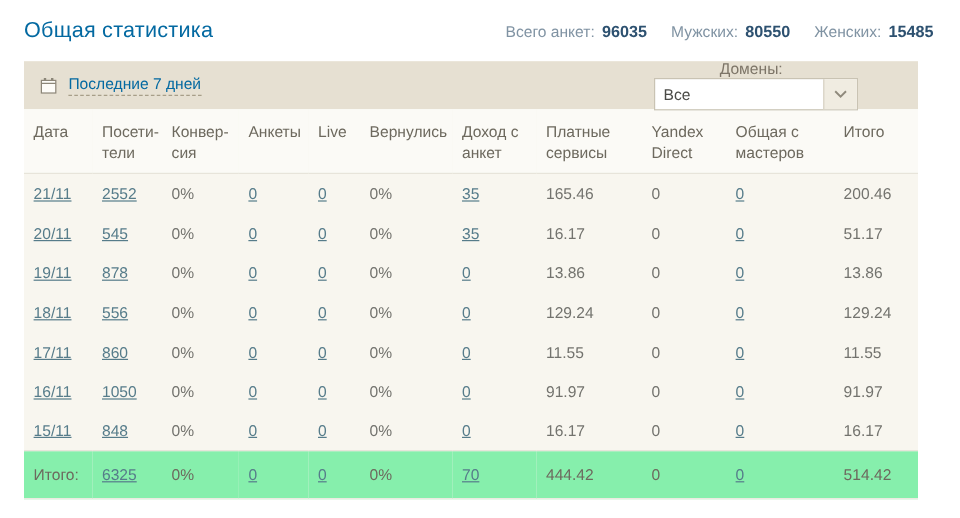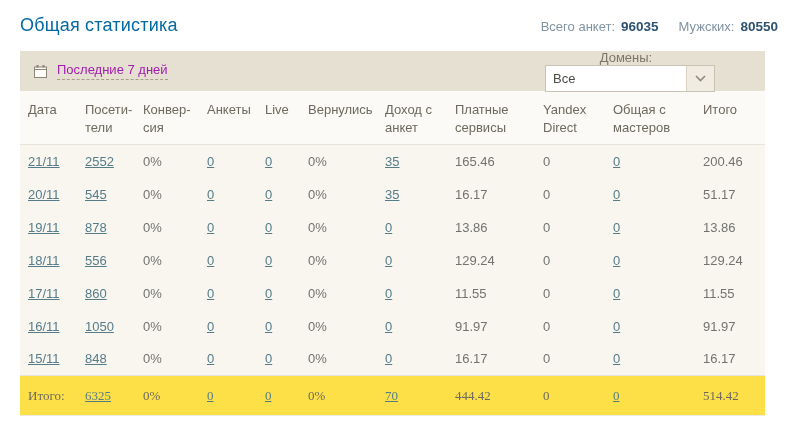--- a/index.html
+++ b/index.html
@@ -11,49 +11,50 @@
   .page-title { font-size:18px; font-weight:400; color:#0369a1; letter-spacing:.2px; }
   .summary { display:flex; gap:20px; font-size:13px; color:#8093a3; white-space:nowrap; }
   .summary b { color:#2d5170; font-weight:700; margin-left:6px; font-size:13.5px; }
 
   .panel { margin:15px 35px 0 20px; width:745px; }
 
   .filterbar { background:#e6e0d2; height:40px; display:flex; align-items:center;
                justify-content:space-between; padding-left:13px; }
   .period-group { display:flex; align-items:center; gap:9px; }
   .cal-icon { display:inline-flex; cursor:pointer; }
-  .period-link { font-size:13px; color:#a21caf; text-decoration:none; cursor:pointer;
+  .period-link { font-size:13px; color:#0369a1; text-decoration:none; cursor:pointer;
                  border-bottom:1px dashed #a79e89; padding-bottom:2px; }
   .domains-group { display:flex; align-items:center; margin-right:50px;flex-direction:column; }
   .domains-label { font-size:13px; color:#7d7568; margin-right:8px; }
   .select { width:170px; height:27px; background:#ffffff; border:1px solid #c9c3b3;
             display:flex; align-items:center; justify-content:space-between;
             cursor:pointer; }
   .select-value { font-size:13px; color:#4a4a46; padding-left:7px; }
   .select-btn { width:28px; height:100%; background:#f0ece1; border-left:1px solid #d6d1c2;
                 display:flex; align-items:center; justify-content:center; }
 
   table { width:100%; border-collapse:collapse; table-layout:fixed;
           background:#f8f6ef; font-size:13px; border-bottom:1px solid #eceae1; }
   thead th { background:#fbfaf6; color:#6d695e; font-weight:400; text-align:left;
              vertical-align:top; padding:10px 6px 8px 8px; height:46px;
              border-bottom:1px solid #e7e4da; line-height:1.35; }
   tbody td { height:33px; padding:0 4px 0 8px; color:#73736e; vertical-align:middle; }
   tfoot td { height:40px; padding:0 4px 0 8px; color:#6d695e; vertical-align:middle;
-             background:#fde047; border-top:1px solid #e7e4da;font-family:Liberation Serif, serif; }
+             background:#86efac; border-top:1px solid #e7e4da; }
   .lnk { color:#567c8a; text-decoration:underline; cursor:pointer; }
 </style>
 </head>
 <body>
 
 <div class="topbar">
   <div class="page-title">Общая статистика</div>
   <div class="summary">
       <span><span>Всего анкет:</span><b>96035</b></span>
       <span><span>Мужских:</span><b>80550</b></span>
+      <span><span>Женских:</span><b>15485</b></span>
     </div>
 </div>
 
 <div class="panel">
   <div class="filterbar">
     <div class="period-group">
       <span class="cal-icon">
         <svg width="15" height="15" viewBox="0 0 15 15">
           <rect x="1.5" y="3" width="12" height="10.5" fill="#fdfcf8" stroke="#8c8678" stroke-width="1"></rect>
           <line x1="1.5" y1="5.5" x2="13.5" y2="5.5" stroke="#8c8678" stroke-width="1"></line>

